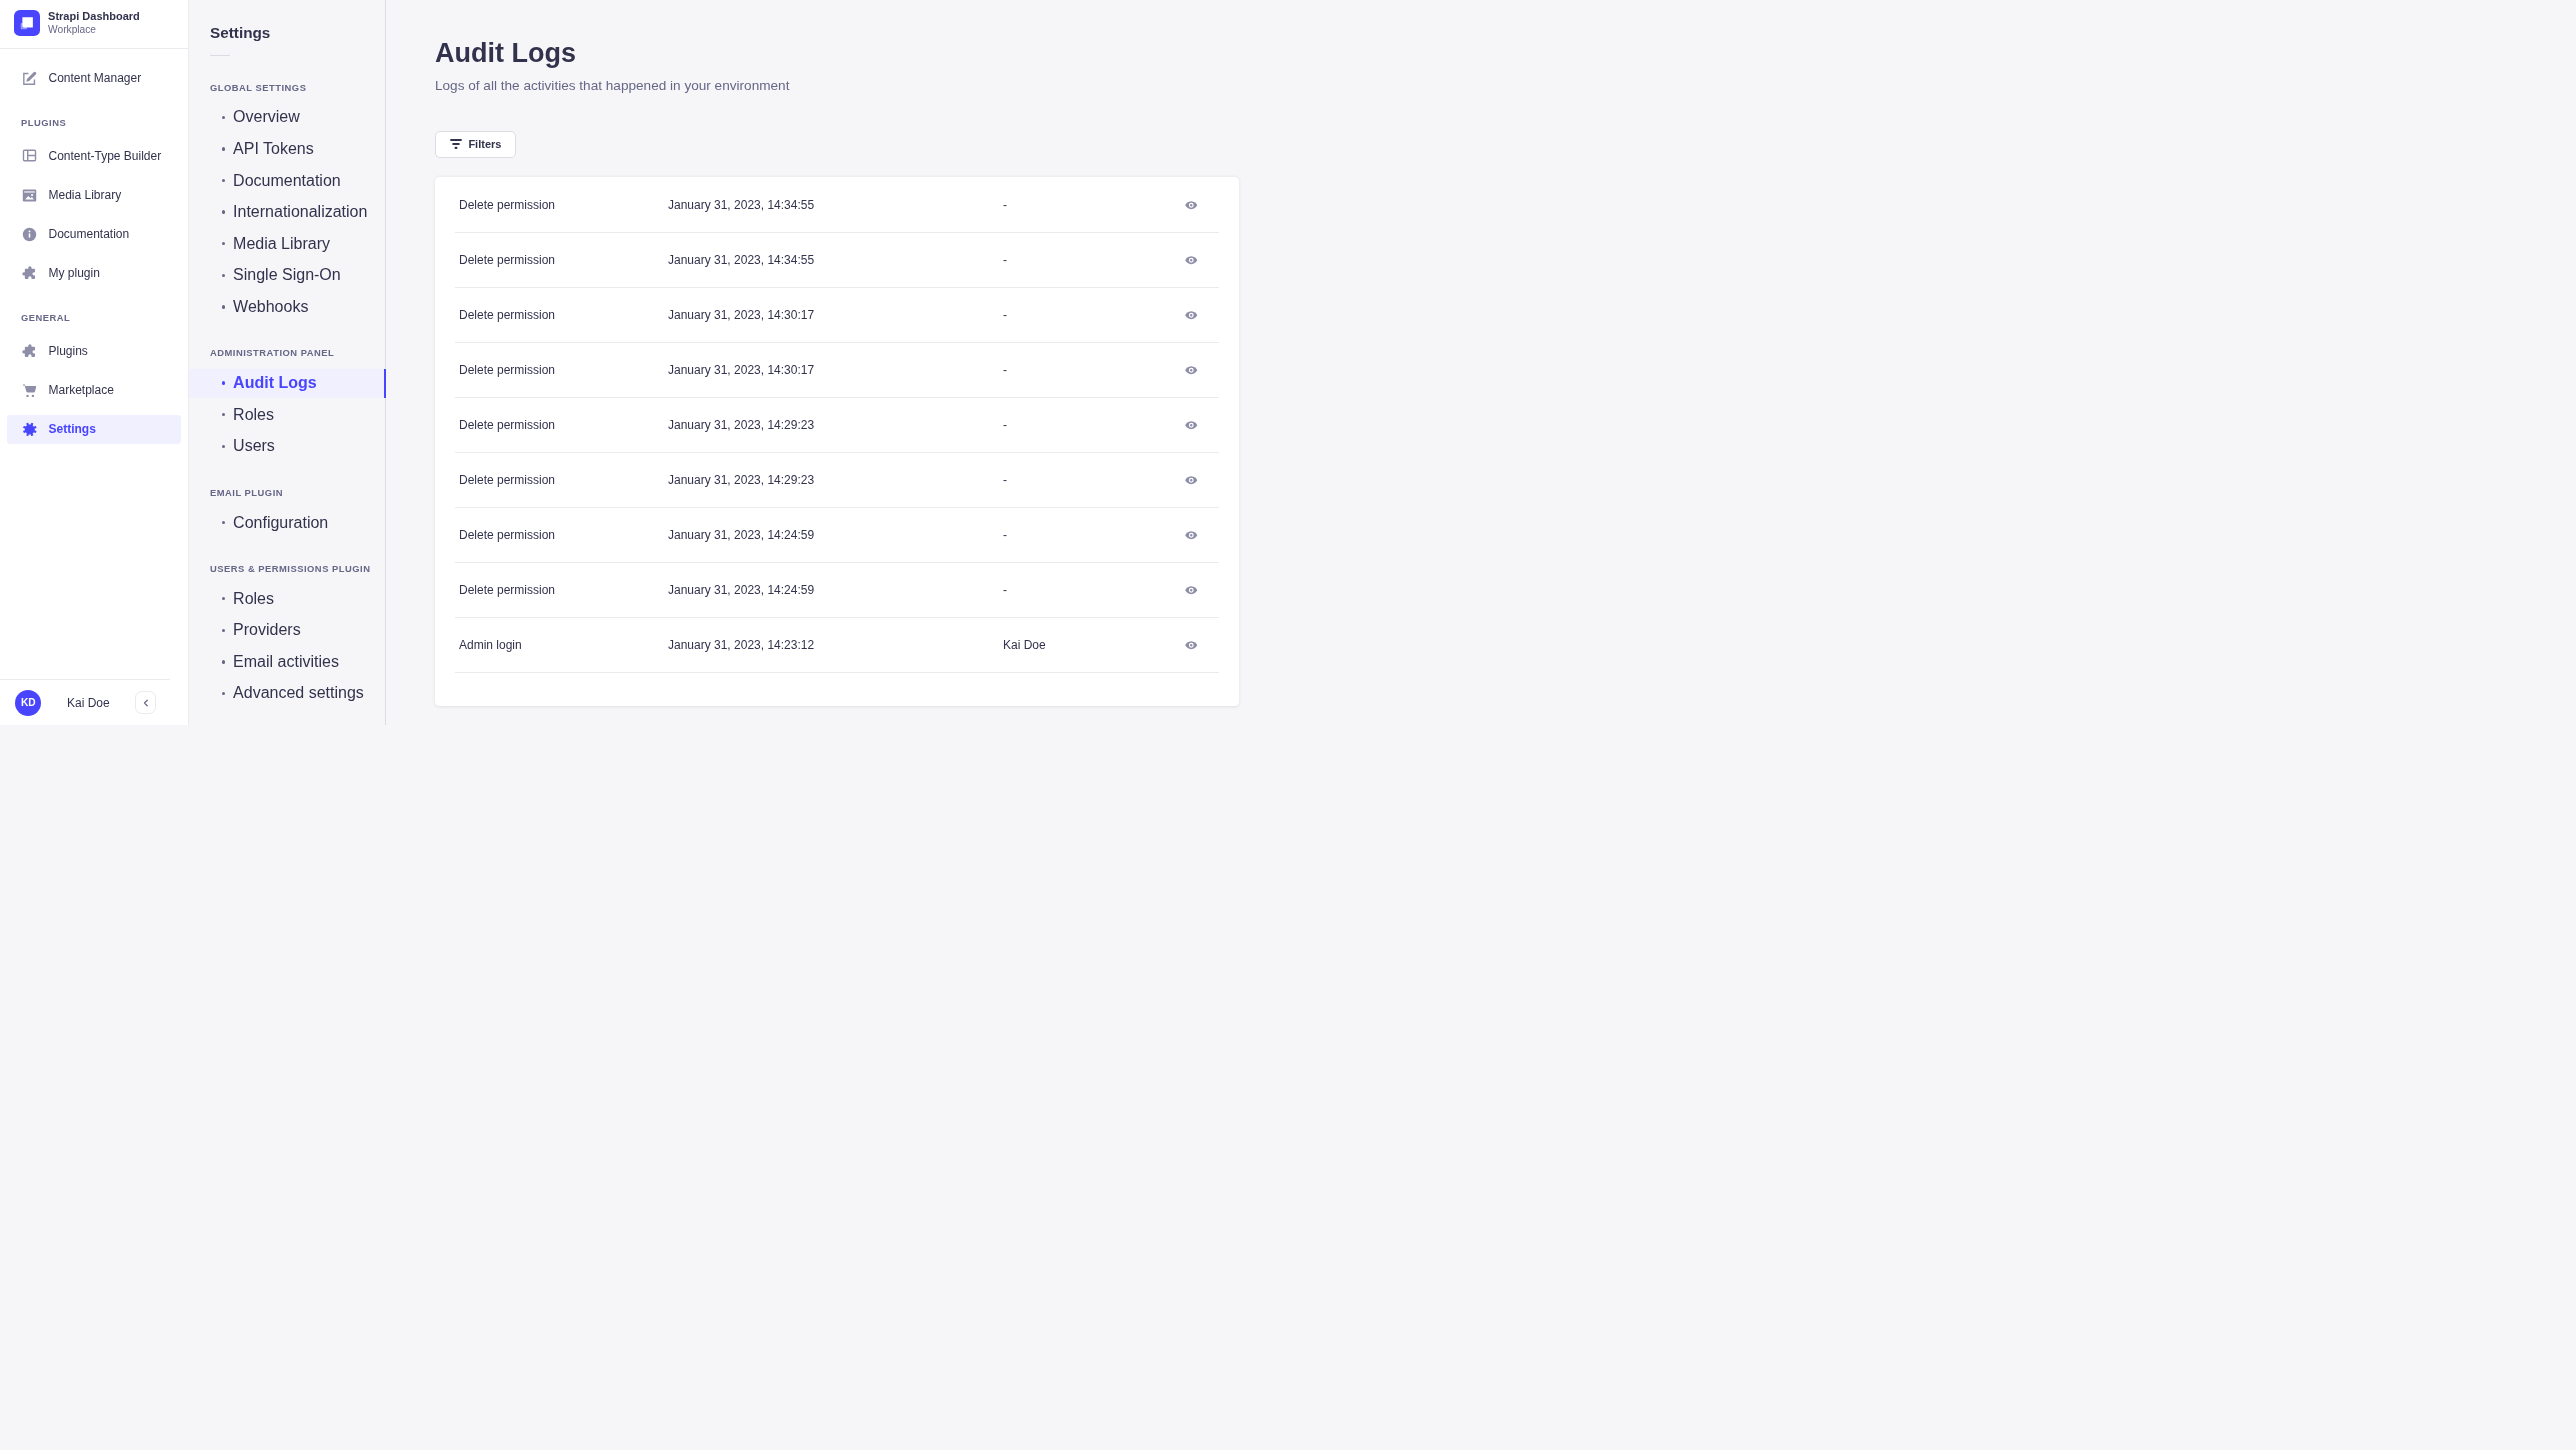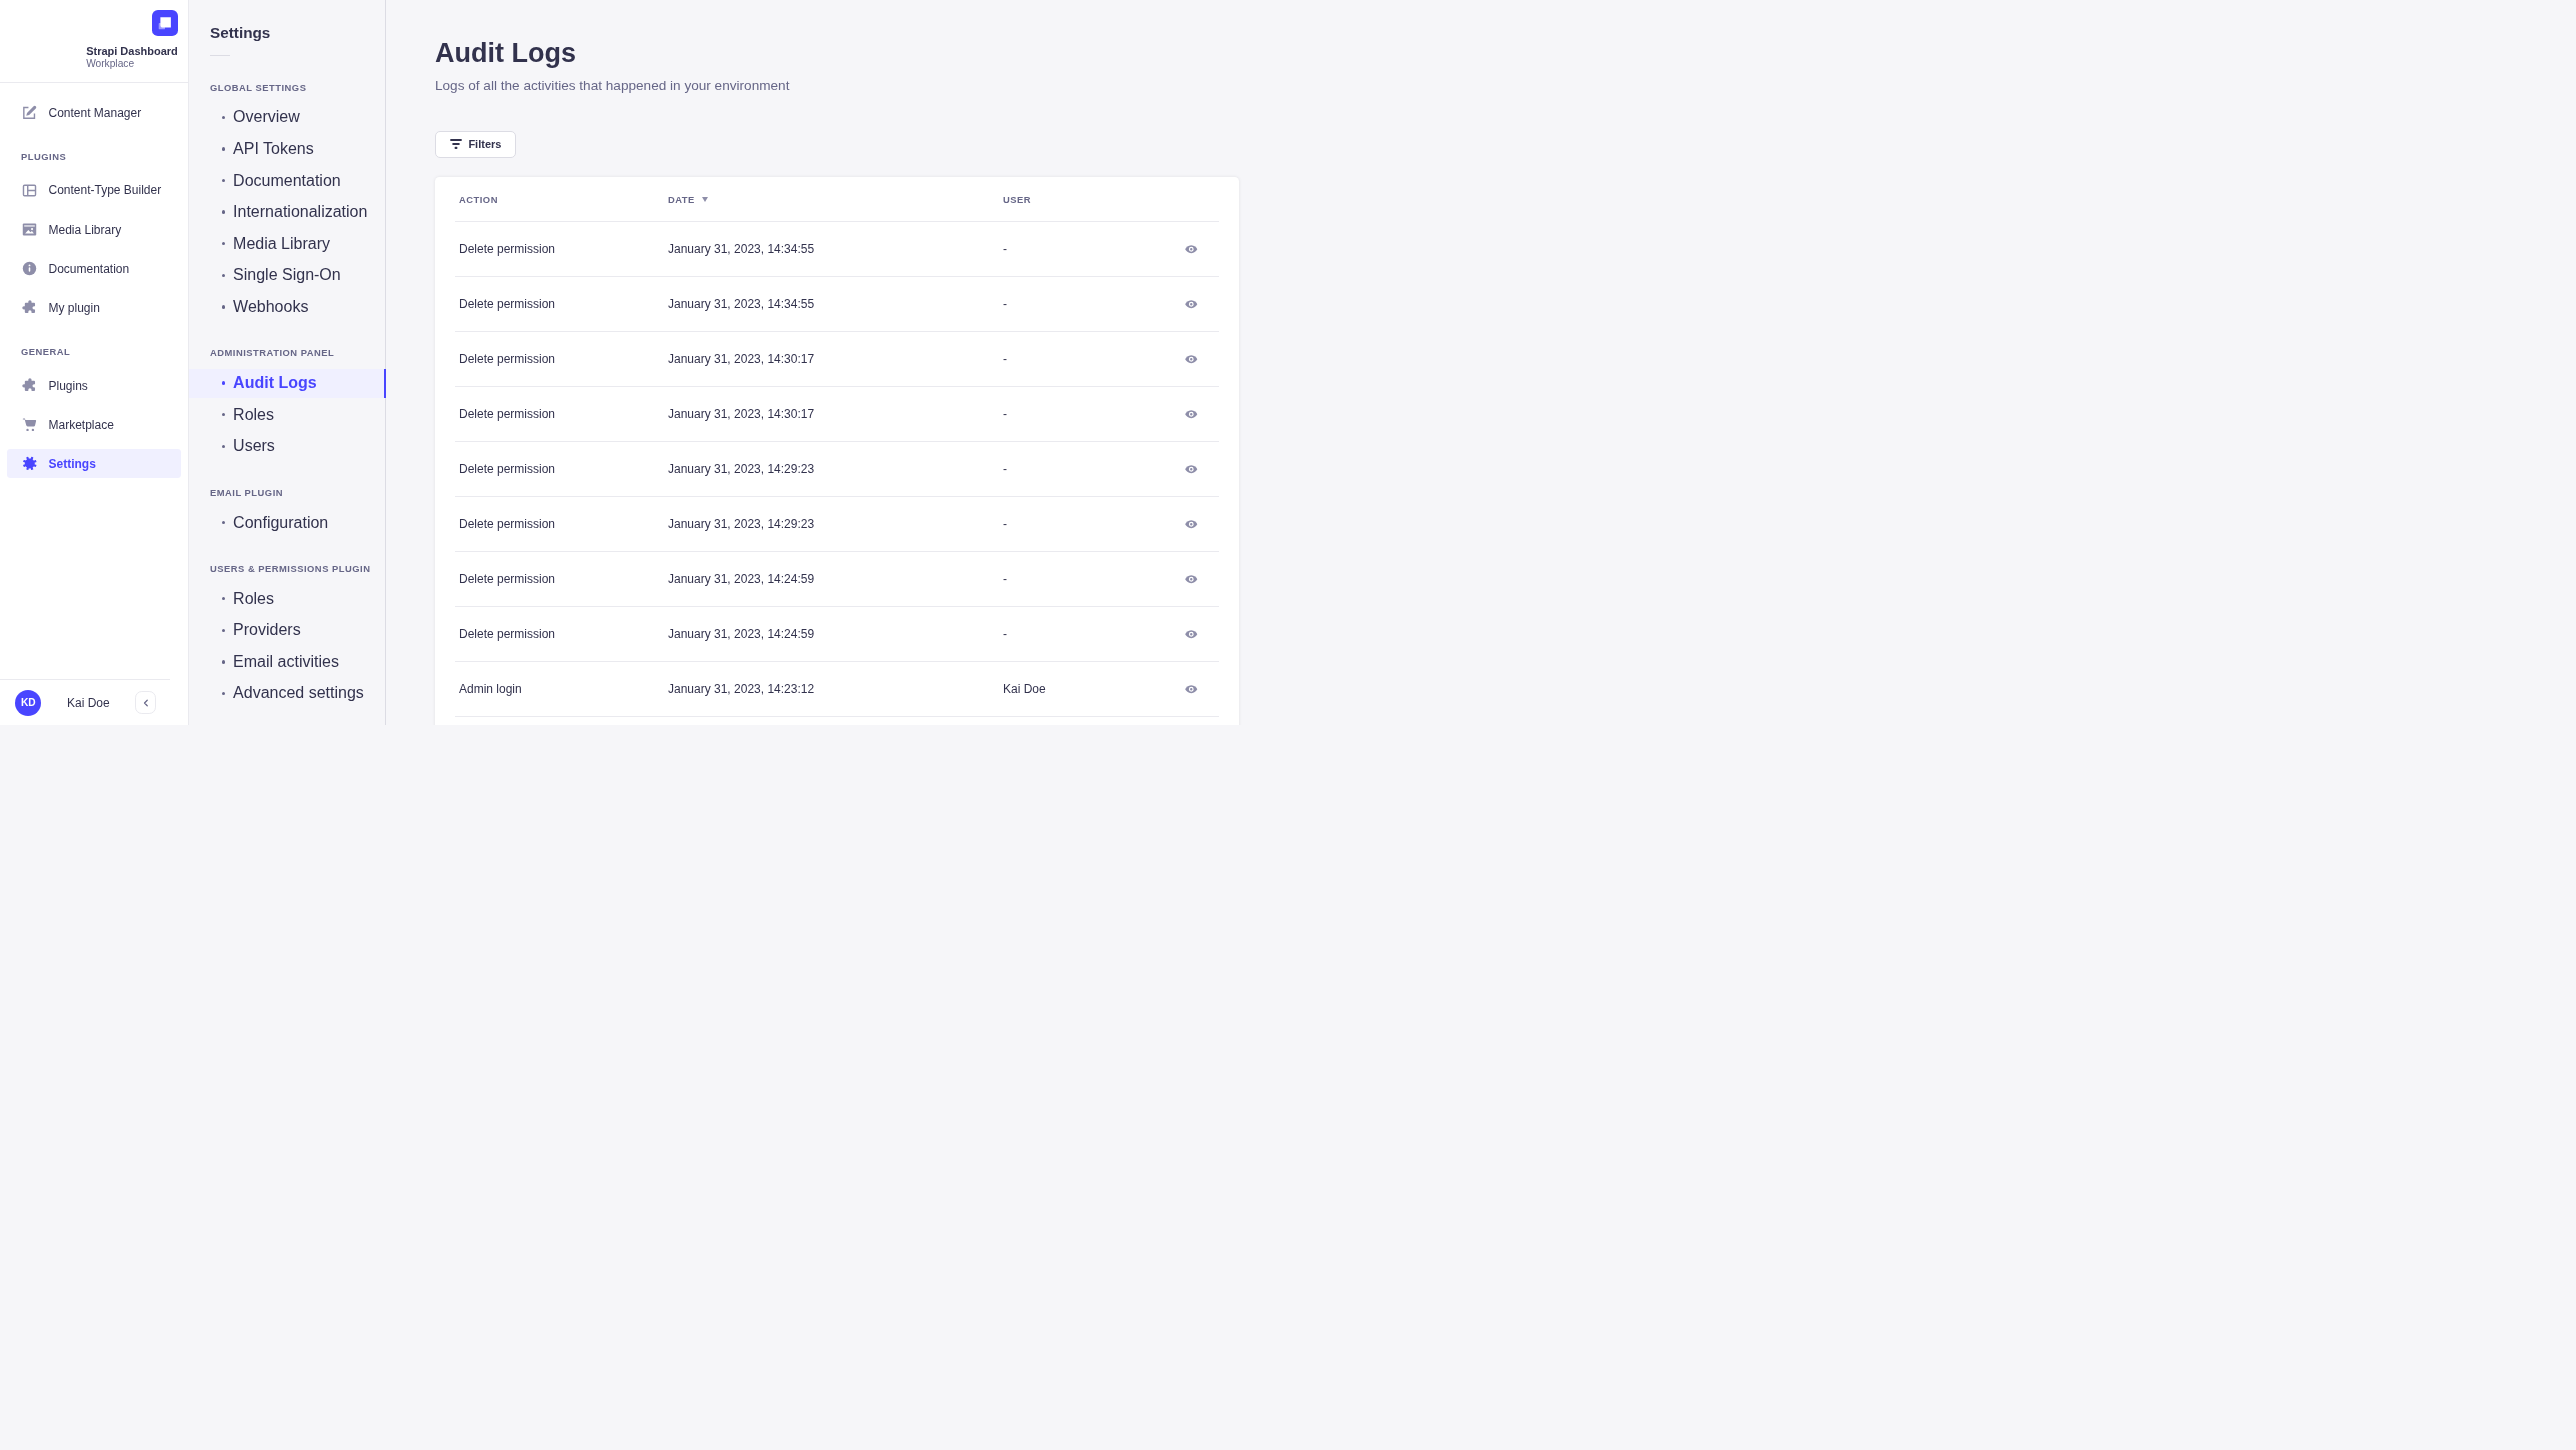--- a/index.html
+++ b/index.html
@@ -10,21 +10,21 @@
     color:#32324d;
     display:flex;
   }
 
   
   .main-nav {
     width:189px; min-width:189px; height:725px;
     background:#ffffff; border-right:0.9px solid #eaeaef;
     position:relative;
   }
-  .brand { display:flex; align-items:flex-end; gap:8.5px; padding:10.2px 10.2px 11px 13.6px;flex-direction:column; }
+  .brand { display:flex; align-items:center; gap:8.5px; padding:10.2px 10.2px 11px 13.6px; }
   .brand-logo { width:26px; height:26px; flex:0 0 26px; }
   .brand-title { font-size:11px; font-weight:700; color:#32324d; line-height:13.6px; }
   .brand-sub { font-size:10.2px; color:#666687; line-height:12.8px; }
   .nav-divider { height:0.9px; background:#eaeaef; }
 
   .nav-item {
     display:flex; align-items:center; gap:10.2px;
     height:29px; margin:0 6.8px 10.2px; padding:0 0 0 14.5px;
     border-radius:3.4px; font-size:12px; color:#32324d; cursor:pointer;
   }
@@ -328,33 +328,20 @@
       <svg width="12" height="10.2" viewBox="0 0 14 12" fill="#32324d">
         <rect x="0" y="0" width="14" height="2.4" rx="1.2"></rect>
         <rect x="2.5" y="4.6" width="9" height="2.4" rx="1.2"></rect>
         <rect x="5.3" y="9.2" width="3.4" height="2.6" rx="1.2"></rect>
       </svg>
     </span>
     <span>Filters</span>
   </button>
 
   <div class="table-card">
-    <div class="tr thead">
-      <div class="th">
-        <span>ACTION</span>
-      </div>
-      <div class="th">
-        <span>DATE</span>
-        <span class="sort-desc"></span>
-      </div>
-      <div class="th">
-        <span>USER</span>
-      </div>
-      <div class="th"></div>
-    </div>
 
     <div class="tr row">
       <div class="td">Delete permission</div>
       <div class="td">January 31, 2023, 14:34:55</div>
       <div class="td">-</div>
       <button class="eye-btn">
         <span>
           <svg width="14.5" height="14.5" viewBox="0 0 24 24" fill="#8e8ea9">
               <path d="M12 5.5C7 5.5 3.3 9.2 2 12c1.3 2.8 5 6.5 10 6.5S20.7 14.8 22 12c-1.3-2.8-5-6.5-10-6.5z"></path>
               <circle cx="12" cy="12" r="3" fill="none" stroke="#ffffff" stroke-width="2"></circle>

